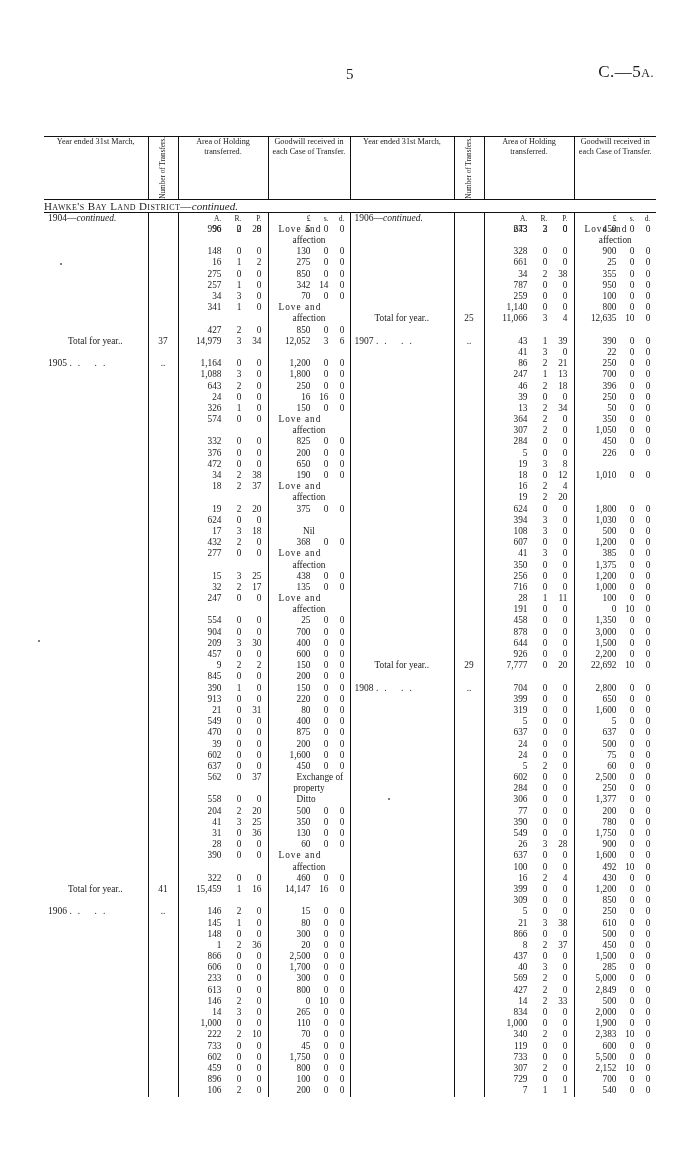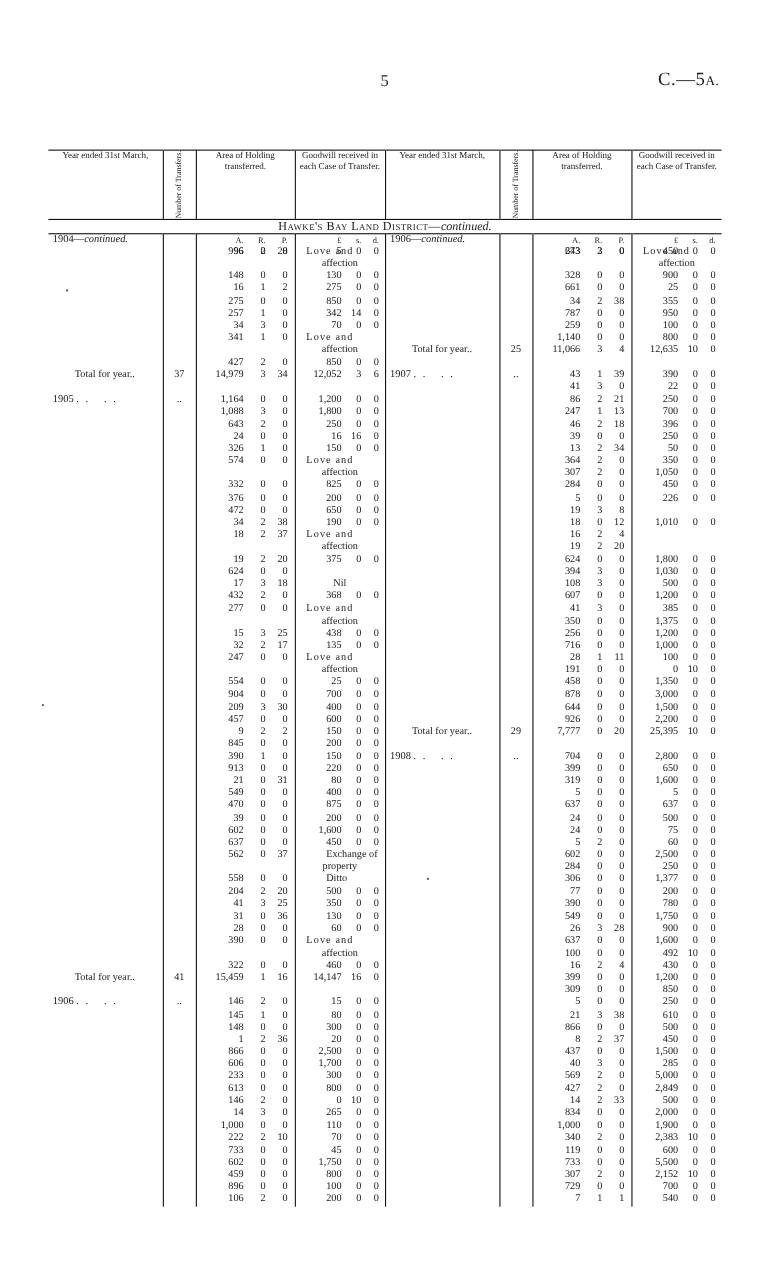--- a/index.html
+++ b/index.html
@@ -50,21 +50,21 @@
     font-size:7.2px;line-height:8px;
     margin:0 auto;
     text-align:center;
     white-space:nowrap;
   }
 
   .vsep{border-left:.8px solid #111;}
   .vsep-r{border-right:.8px solid #111;}
 
   .districtrow td{
-    text-align:center;font-size:11px;padding:6px 0 4px 0;
+    text-align:left;font-size:11px;padding:6px 0 4px 0;
     font-variant:small-caps;letter-spacing:.4px;
   }
   .districtrow .it{font-style:italic;font-variant:normal;letter-spacing:0;}
 
   .colyear{width:104px;}
   .colnum{width:30px;}
   .colarea{width:90px;}
   .colgood{width:82px;}
 
   .body-cell{padding-top:4px;}
@@ -2262,21 +2262,21 @@
                   </li>
                   <li class="">
                     <div class="good-line">
                       <span class="l">2,200</span>
                       <span class="s">0</span>
                       <span class="d">0</span>
                     </div>
                   </li>
                   <li class="">
                     <div class="good-line">
-                      <span class="l">25,395</span>
+                      <span class="l">22,692</span>
                       <span class="s">10</span>
                       <span class="d">0</span>
                     </div>
                   </li>
                   <li class="spacer">&nbsp;</li>
                   <li class="">
                     <div class="good-line">
                       <span class="l">2,800</span>
                       <span class="s">0</span>
                       <span class="d">0</span>

